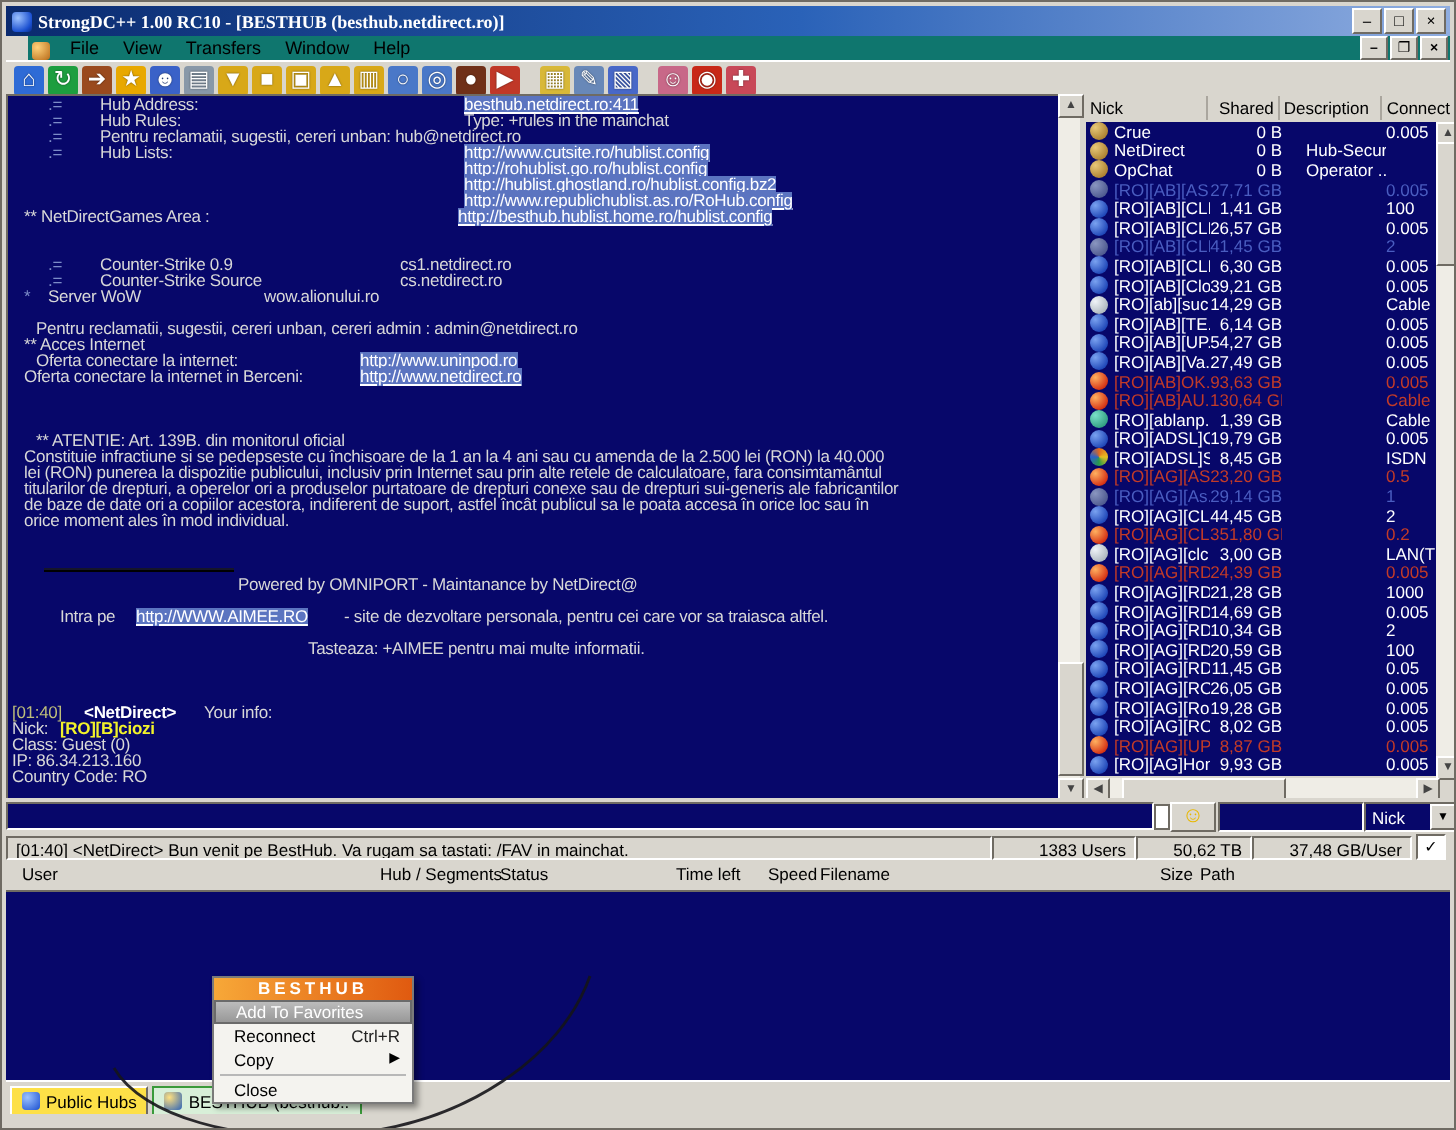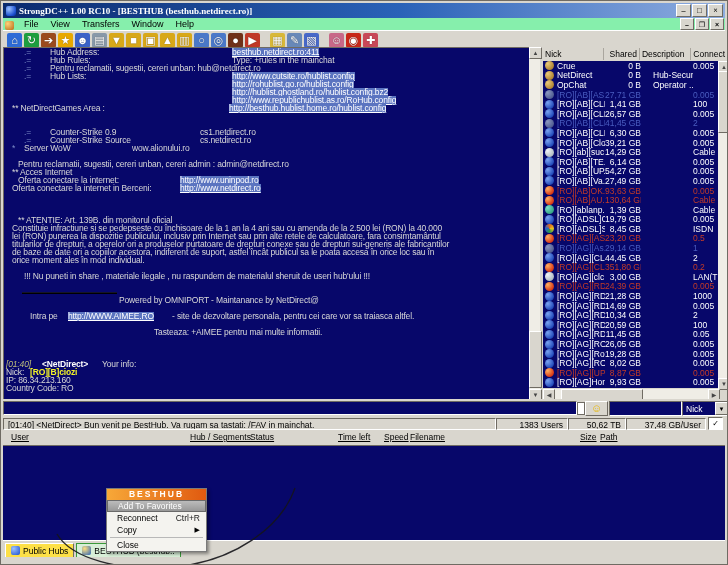--- a/index.html
+++ b/index.html
@@ -11,40 +11,40 @@
   
   #titlebar{position:absolute;left:2px;top:2px;right:2px;height:15px;
             background:linear-gradient(90deg,#0a2a6e,#2a62b8 55%,#8fade0);
             color:#fff;font-weight:bold;display:flex;align-items:center;padding:0 2px;font-family:Liberation Serif, serif;}
   #title-icon{width:10px;height:10px;margin:0 3px 0 1px;border-radius:2px;
               background:radial-gradient(circle at 30% 30%,#9cc2ff,#1a4fd0 70%,#0a2a80);}
   #titlebar .caption{flex:1;font-size:9px;white-space:nowrap;overflow:hidden;}
   .winbtn{width:13px;height:11px;background:#d9d6ce;margin-left:1px;display:flex;align-items:center;
           justify-content:center;font-size:8px;line-height:8px;color:#000;font-weight:bold;}
   
-  #menubar{position:absolute;left:2px;top:17px;right:2px;height:12px;display:flex;align-items:flex-end;background:#86efac;}
+  #menubar{position:absolute;left:13px;top:17px;right:2px;height:12px;display:flex;align-items:flex-end;background:#0f766e;}
   #child-icon{width:9px;height:9px;margin:0 4px 0 2px;background:radial-gradient(circle at 30% 30%,#ffd27a,#b86a18);border-radius:2px;}
   .menu-item{padding:0 6px;height:12px;line-height:12px;}
   #menubar .spacer{flex:1;}
   .childbtn{width:12px;height:10px;background:#d9d6ce;margin-right:1px;display:flex;align-items:center;
             justify-content:center;font-size:7px;line-height:7px;font-weight:bold;}
   
   #toolbar{position:absolute;left:2px;top:29px;right:2px;height:18px;display:flex;align-items:center;
            background:#d9d6ce;border-top:1px solid #fff;padding-left:3px;}
   .tbicon{width:15px;height:15px;margin:0 1px;border-radius:2px;display:flex;align-items:center;justify-content:center;
           font-size:11px;line-height:11px;color:#fff;text-shadow:0 0 1px rgba(0,0,0,.6);}
   .tbgap{width:8px;}
   
   #chat{position:absolute;left:2px;top:46px;width:526px;height:352px;background:#07076a;overflow:hidden;
         border-left:1px solid #6f6b63;border-top:1px solid #6f6b63;}
   .cline{position:relative;height:8px;white-space:nowrap;font-size:8.5px;letter-spacing:-0.15px;color:#d8d8d8;}
   .cline .seg{position:absolute;top:0;line-height:8.5px;}
   .seg.mark{color:#7c8cc8;}
   .seg.link{background:#5b74c0;color:#fff;text-decoration:underline;}
-  .seg.ts{color:#bdbd7a;font-style:italic;}
+  .seg.ts{color:#bdbd7a;}
   .seg.bold{color:#fff;font-weight:bold;}
   .seg.nick{color:#f2f22a;font-weight:bold;}
   .seg.rule{width:95px;height:1px;background:#15152a;border-bottom:1px solid #000;top:4px;}
   
   .sb{position:absolute;background:#efede6;}
   .sbbtn{position:absolute;background:#d9d6ce;display:flex;align-items:center;justify-content:center;
          font-size:6px;line-height:6px;color:#444;}
   .sbthumb{position:absolute;background:#d9d6ce;}
   
   #ul-header{position:absolute;left:542px;top:46px;width:184px;height:14px;background:#d9d6ce;display:flex;align-items:center;font-size:8.5px;}
@@ -78,21 +78,21 @@
   
   #statusbar{position:absolute;left:2px;top:415px;right:2px;height:14px;background:#d9d6ce;display:flex;align-items:flex-end;font-size:8.5px;}
   .spanel{height:12px;line-height:12px;padding:0 4px;box-sizing:border-box;white-space:nowrap;overflow:hidden;}
   #sb-msg{flex:1;}
   #sb-users{width:72px;text-align:right;}
   #sb-share{width:58px;text-align:right;}
   #sb-peruser{width:80px;text-align:right;}
   #sb-check{width:13px;height:11px;background:#fff;margin:0 2px;display:flex;align-items:center;justify-content:center;font-size:8px;}
   
   #transfers-header{position:absolute;left:2px;top:431px;right:2px;height:13px;background:#d9d6ce;font-size:8.5px;}
-  #transfers-header .tc{position:absolute;top:0;height:11px;line-height:11px;text-decoration:underline;}
+  #transfers-header .tc{position:absolute;top:0;height:11px;line-height:11px;}
   #transfers-body{position:absolute;left:2px;top:444px;right:2px;height:95px;background:#07076a;border-top:1px solid #6f6b63;}
   
   #tabbar{position:absolute;left:2px;top:539px;right:2px;height:17px;background:#d9d6ce;display:flex;align-items:flex-start;padding:2px 0 0 2px;border-top:1px solid #fff;}
   .tab{height:13px;display:flex;align-items:center;padding:0 5px;margin-right:2px;background:#fde047;font-size:8.5px;white-space:nowrap;}
   .tab .tic{width:9px;height:9px;margin-right:3px;border-radius:2px;}
   .tab .tic.hub-monitor{background:radial-gradient(circle at 30% 30%,#9cc2ff,#1a4fd0);}
   .tab .tic.hub{background:radial-gradient(circle at 30% 30%,#ffe080,#2a62b8);}
   .tab.active{background:#d8efd8;border-color:#3a9a3a;}
   #bottomstrip{position:absolute;left:2px;top:556px;right:2px;bottom:2px;background:#d9d6ce;}
   
@@ -237,23 +237,20 @@
       <div class="cline">
         <span class="seg" style="left: 8px;">titularilor de drepturi, a operelor ori a produselor purtatoare de drepturi conexe sau de drepturi sui-generis ale fabricantilor</span>
       </div>
       <div class="cline">
         <span class="seg" style="left: 8px;">de baze de date ori a copiilor acestora, indiferent de suport, astfel încât publicul sa le poata accesa în orice loc sau în</span>
       </div>
       <div class="cline">
         <span class="seg" style="left: 8px;">orice moment ales în mod individual.</span>
       </div>
       <div class="cline"></div>
-      <div class="cline">
-        <span class="seg" style="left: 20px;">!!!  Nu puneti in share , materiale ilegale , nu raspundem de materialul sheruit de useri hub'ului !!!</span>
-      </div>
       <div class="cline"></div>
       <div class="cline">
         <span class="seg rule" style="left: 18px;"></span>
       </div>
       <div class="cline">
         <span class="seg" style="left: 115px;">Powered by OMNIPORT - Maintanance by NetDirect@</span>
       </div>
       <div class="cline"></div>
       <div class="cline">
         <span class="seg" style="left: 26px;">Intra pe</span>
@@ -268,20 +265,23 @@
       <div class="cline"></div>
       <div class="cline"></div>
       <div class="cline">
         <span class="seg ts" style="left: 2px;">[01:40]</span>
         <span class="seg bold" style="left: 38px;">&lt;NetDirect&gt;</span>
         <span class="seg" style="left: 98px;">Your info:</span>
       </div>
       <div class="cline">
         <span class="seg" style="left: 2px;">Nick:</span>
         <span class="seg nick" style="left: 26px;">[RO][B]ciozi</span>
+      </div>
+      <div class="cline">
+        <span class="seg" style="left: 2px;">Class: Guest (0)</span>
       </div>
       <div class="cline">
         <span class="seg" style="left: 2px;">IP: 86.34.213.160</span>
       </div>
       <div class="cline">
         <span class="seg" style="left: 2px;">Country Code: RO</span>
       </div>
     </div>
 
   <div class="sb" style="left:528px;top:46px;width:11px;height:352px;"></div>

